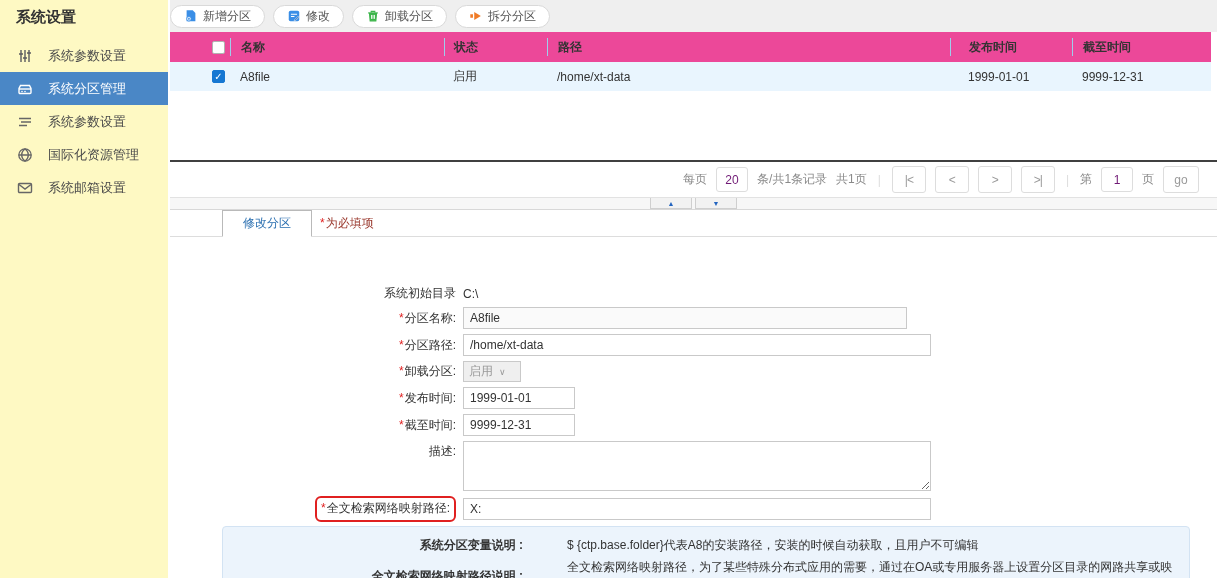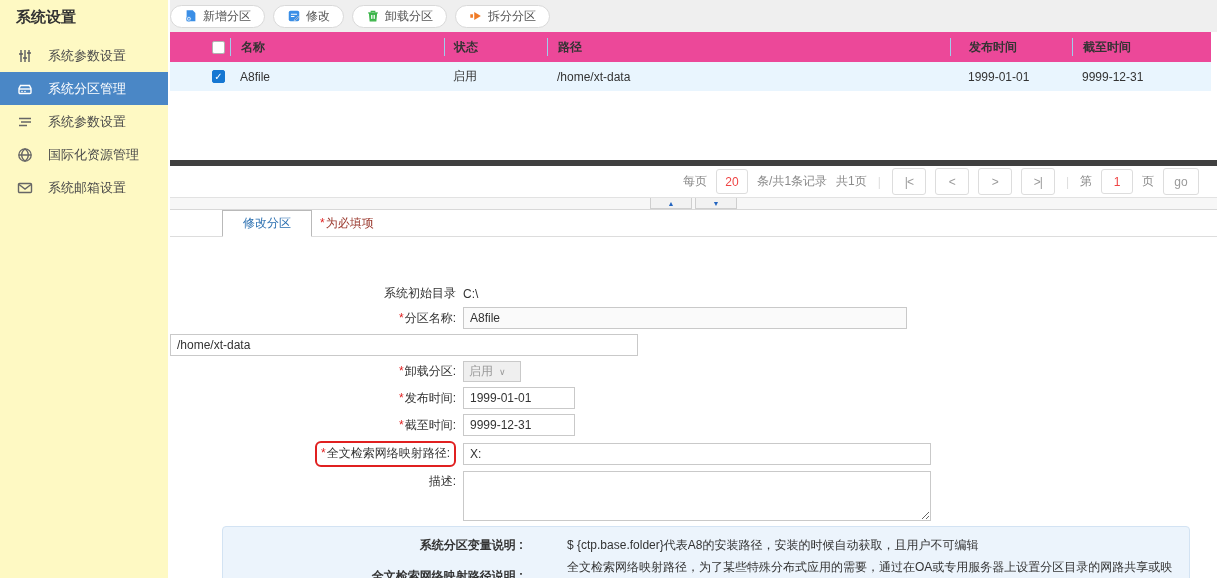--- a/index.html
+++ b/index.html
@@ -33,22 +33,22 @@
   .col-path { width:403px; padding-left:10px; }
   .col-pub { width:122px; padding-left:18px; }
   .col-exp { flex:1; padding-left:10px; }
   .thead .col-name, .thead .col-status, .thead .col-path, .thead .col-pub, .thead .col-exp { border-left:1px solid #9fcdec; height:18px; line-height:18px; }
   .cb { width:13px; height:13px; border:1px solid #b2b2b2; border-radius:2px; background:#fff; display:inline-flex; align-items:center; justify-content:center; font-size:10px; line-height:1; color:#fff; cursor:pointer; }
   .cb.checked { background:#1677d2; border-color:#1677d2; }
 
   .table-space { height:69px; flex-shrink:0; }
 
   
-  .pagination { height:37px; border-top:6px solid #404040; display:flex; align-items:center; justify-content:flex-end; gap:9px; padding-right:18px; color:#8a8a8a; flex-shrink:0; }
-  .pg-input { width:32px; height:25px; border:1px solid #ddd; border-radius:3px; text-align:center; font-size:12px; color:#ef4444; outline:none; }
+  .pagination { height:37px; border-top:2px solid #404040; display:flex; align-items:center; justify-content:flex-end; gap:9px; padding-right:18px; color:#8a8a8a; flex-shrink:0; }
+  .pg-input { width:32px; height:25px; border:1px solid #ddd; border-radius:3px; text-align:center; font-size:12px; color:#701a75; outline:none; }
   .pg-btn { width:34px; height:27px; border:1px solid #ddd; border-radius:3px; background:#fff; color:#9a9a9a; font-size:12px; display:inline-flex; align-items:center; justify-content:center; letter-spacing:-1px; cursor:pointer; }
   .pg-sep { color:#ddd; padding:0 2px; }
   .pg-go { width:36px; height:27px; border:1px solid #ddd; border-radius:3px; background:#fff; color:#9a9a9a; font-size:12px; cursor:pointer; }
 
   
   .splitter { height:13px; background:#f7f7f7; border-top:1px solid #e2e2e2; border-bottom:1px solid #d8d8d8; display:flex; justify-content:center; gap:3px; flex-shrink:0; }
   .split-btn { width:42px; height:11px; background:#f2f2f2; border:1px solid #cfcfcf; border-top:none; color:#2465c0; font-size:7px; display:flex; align-items:center; justify-content:center; cursor:pointer; line-height:1; }
 
   
   .tabbar { height:27px; border-bottom:1px solid #ddd; display:flex; align-items:flex-end; padding-left:52px; flex-shrink:0; }
@@ -249,20 +249,21 @@
         <div class="flabel">系统初始目录</div>
         <div class="fvalue-static">C:\</div>
       </div>
 
       <div class="frow">
         <div class="flabel"><span class="star">*</span><span>分区名称:</span></div>
         <input class="fin w-name" value="A8file" style="">
       </div>
 
       <div class="frow">
+        <div class="flabel"><span class="star">*</span><span>分区路径:</span></div>
         <input class="fin w-path" value="/home/xt-data" style="">
       </div>
 
       <div class="frow">
         <div class="flabel"><span class="star">*</span><span>卸载分区:</span></div>
         <div class="select-box">
           <span>启用</span>
           <span class="select-caret">∨</span>
         </div>
       </div>
@@ -270,30 +271,30 @@
       <div class="frow">
         <div class="flabel"><span class="star">*</span><span>发布时间:</span></div>
         <input class="fin w-date" value="1999-01-01" style="">
       </div>
 
       <div class="frow">
         <div class="flabel"><span class="star">*</span><span>截至时间:</span></div>
         <input class="fin w-date" value="9999-12-31" style="">
       </div>
 
+      <div class="frow" style="align-items:flex-start;">
+        <div class="flabel" style="padding-top:2px;">描述:</div>
+        <textarea class="fta" style=""></textarea>
+      </div>
+
       <div class="frow frow-hl">
         <div class="flabel">
           <span class="hl-box"><span class="star">*</span><span>全文检索网络映射路径:</span></span>
         </div>
         <input class="fin w-full" value="X:" style="">
-      </div>
-
-      <div class="frow" style="align-items:flex-start;">
-        <div class="flabel" style="padding-top:2px;">描述:</div>
-        <textarea class="fta" style=""></textarea>
       </div>
 
       <div class="info-panel">
         <div class="note-row">
           <div class="note-label">系统分区变量说明 :</div>
           <div class="note-text">$ {ctp.base.folder}代表A8的安装路径，安装的时候自动获取，且用户不可编辑</div>
         </div>
         <div class="note-row">
           <div class="note-label">全文检索网络映射路径说明 :</div>
           <div class="note-text">全文检索网络映射路径，为了某些特殊分布式应用的需要，通过在OA或专用服务器上设置分区目录的网路共享或映射路径，从而实现其他计算机直接访问此共享分区目录下的资源。 格式:"\\共享计算机IP\目录共享名"</div>

